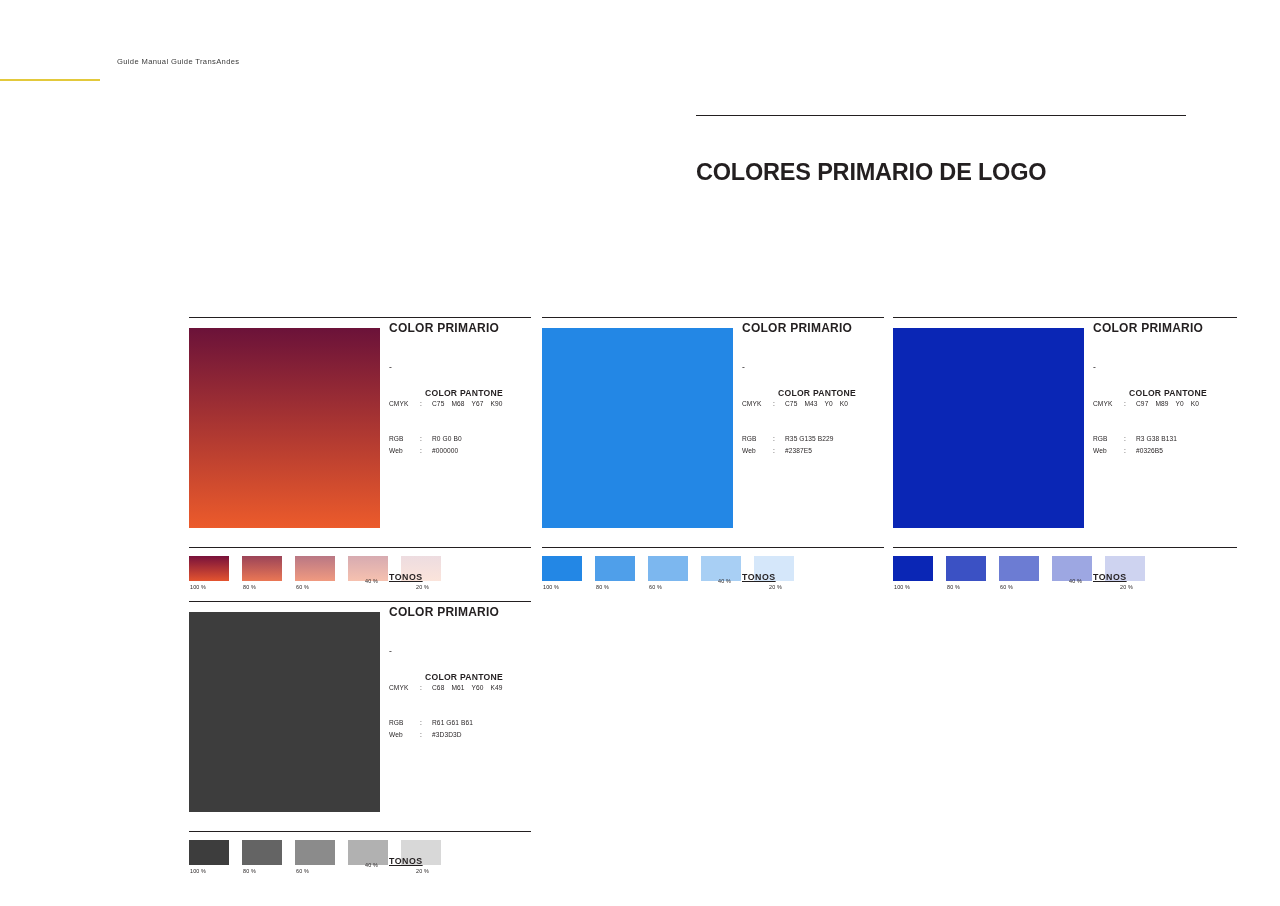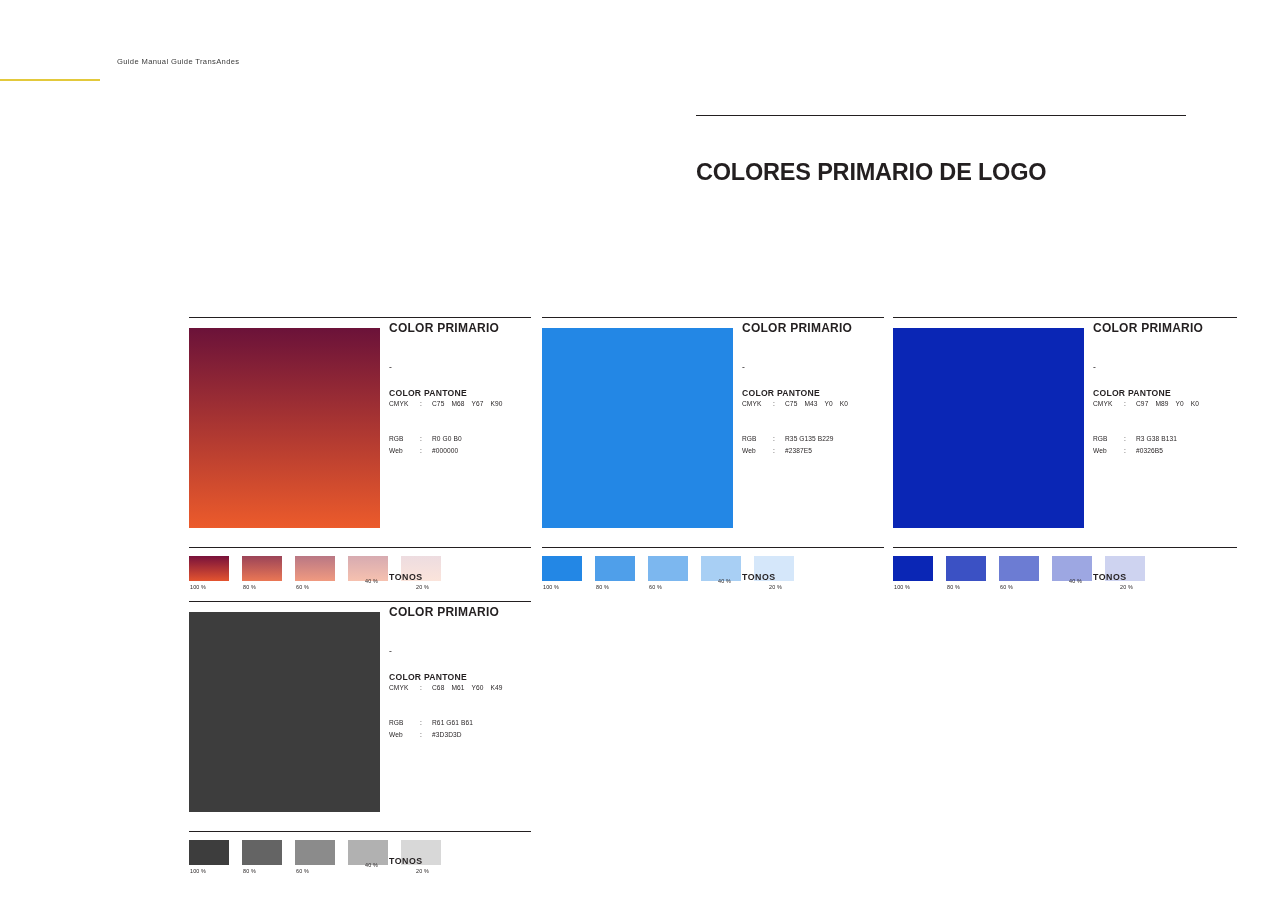--- a/index.html
+++ b/index.html
@@ -92,20 +92,21 @@
     margin: 0;
     padding-top: 27px;
   }
   .ci-head2 {
     font-size: 8.6px;
     font-weight: bold;
     letter-spacing: 0.25px;
     color: #231f20;
     margin: 0;
     padding-top: 16px;
+    text-align: center;
   }
   .ci-row {
     display: flex;
     font-size: 6.6px;
     color: #231f20;
     letter-spacing: 0.1px;
     line-height: 12.5px;
     white-space: nowrap;
   }
   .ci-row .k { width: 31px; flex: 0 0 31px; }
@@ -152,20 +153,21 @@
   .tone-pct.raised { top: 22px; left: 17px; }
   .tone-pct.shift  { left: 15px; }
   .tones-label {
     position: absolute;
     left: 200px;
     top: 25px;
     font-size: 8.8px;
     font-weight: bold;
     letter-spacing: 0.5px;
     color: #231f20;
+    text-decoration: underline;
   }
 </style>
 </head>
 <body>
 
 <div class="gold-rule"></div>
 <div class="doc-label">Guide Manual Guide TransAndes</div>
 
 <div class="title-rule"></div>
 <h1 class="page-title">COLORES PRIMARIO DE LOGO</h1>

